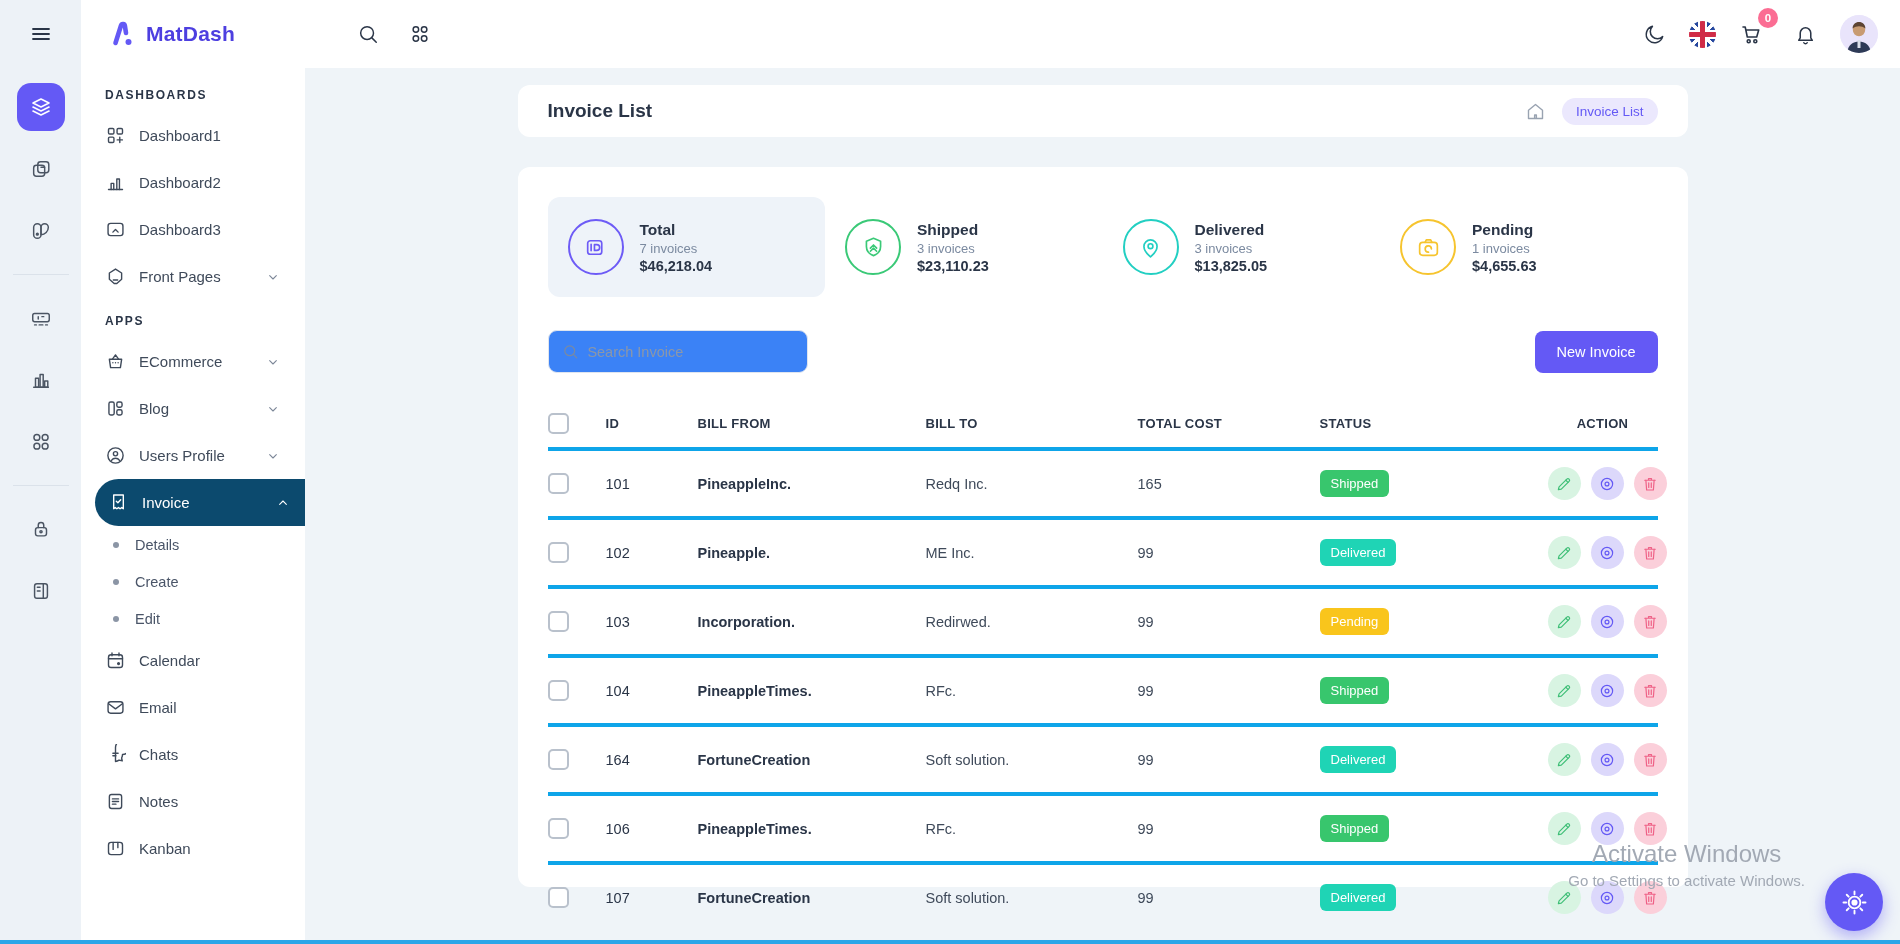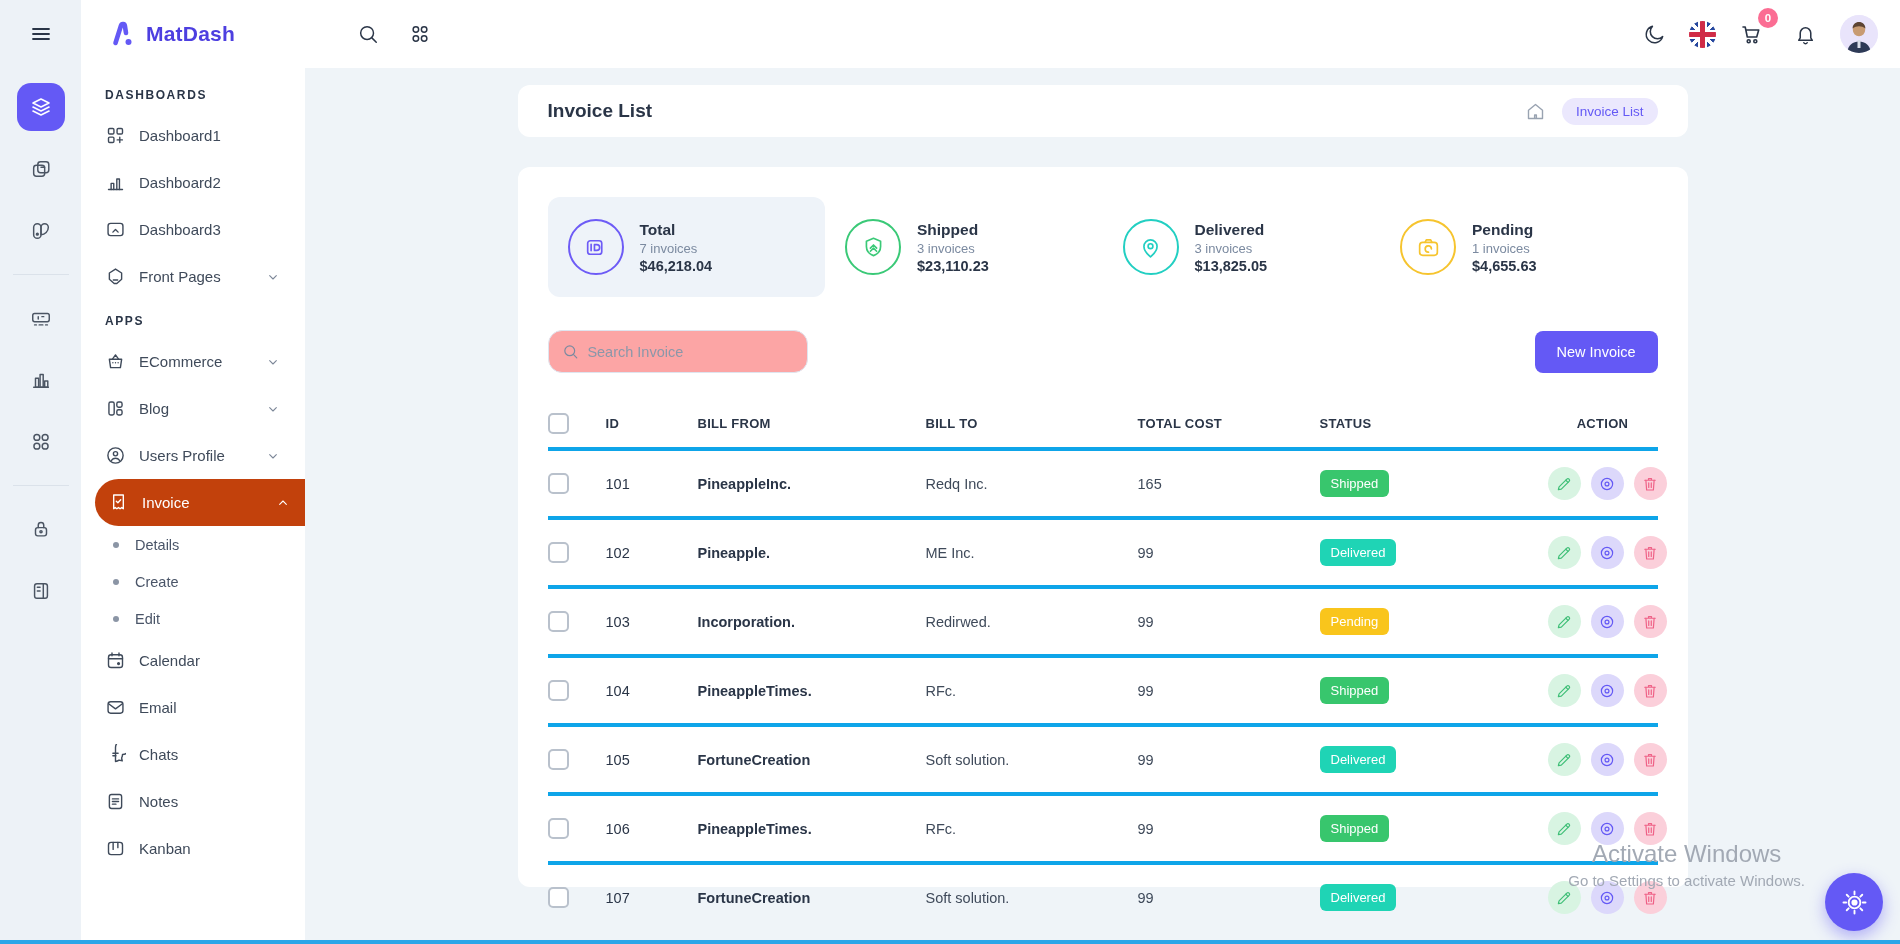--- a/index.html
+++ b/index.html
@@ -22,21 +22,21 @@
   .logo { height:68px; display:flex; align-items:center; padding-left:26px; gap:9px; }
   .logo-mark svg { display:block; }
   .logo-text { font-size:21px; font-weight:bold; color:#4d3fe0; letter-spacing:.2px; }
   .nav { padding:6px 0 0 0; }
   .nav-section-title { font-size:12px; font-weight:bold; letter-spacing:1.6px; color:#2a3547;
     padding:14px 0 10px 24px; }
   .nav-item { height:47px; display:flex; align-items:center; gap:13px; padding-left:24px;
     margin-right:10px; color:#3f4a5a; font-size:15px; cursor:pointer; position:relative; }
   .nav-item .nv-icon { width:21px; height:21px; color:#3f4a5a; flex:0 0 21px; }
   .nav-item .chev { position:absolute; right:14px; color:#7c8798; display:flex; }
-  .nav-item.active { background:#c2410c; color:#fff; border-radius:26px 0 0 26px; margin-left:14px;
+  .nav-item.active { background:#0c4a6e; color:#fff; border-radius:26px 0 0 26px; margin-left:14px;
     padding-left:13px; margin-right:0; }
   .nav-item.active .nv-icon, .nav-item.active .chev { color:#fff; }
   .nav-sub { height:37px; display:flex; align-items:center; gap:16px; padding-left:32px;
     font-size:14.5px; color:#4a5568; cursor:pointer; }
   .nav-sub .dot { width:6px; height:6px; border-radius:50%; background:#8b95a5; }
   .nav-sub.active { color:#6459f5; }
   .nav-sub.active .dot { background:#6459f5; }
 
   
   .topbar { position:absolute; left:305px; right:0; top:0; height:68px; background:#fff;
@@ -76,22 +76,22 @@
   .stats { display:grid; grid-template-columns:1fr 1fr 1fr 1fr; }
   .stat { display:flex; align-items:center; gap:16px; padding:22px 20px; border-radius:12px; }
   .stat.hl { background:#eef3f9; }
   .stat-circle { width:56px; height:56px; border-radius:50%; border:2px solid; display:flex;
     align-items:center; justify-content:center; flex:0 0 56px; }
   .stat-label { font-size:15.5px; font-weight:600; color:#2a3547; }
   .stat-count { font-size:13px; color:#7b8aa0; margin:2px 0; }
   .stat-amount { font-size:14.5px; font-weight:bold; color:#2a3547; }
 
   .toolbar { margin-top:33px; display:flex; align-items:center; justify-content:space-between; }
-  .search-box { width:260px; height:43px; border:1px solid #dfe5ef; border-radius:14px;
-    display:flex; align-items:center; gap:9px; padding:0 13px; color:#7b8aa0; background:#fca5a5; }
+  .search-box { width:260px; height:43px; border:1px solid #dfe5ef; border-radius:9px;
+    display:flex; align-items:center; gap:9px; padding:0 13px; color:#7b8aa0; background:#3b82f6; }
   .search-box input { border:none; outline:none; font-size:14.5px; color:#2a3547; width:100%;
     font-family:"Liberation Sans", sans-serif; background:transparent; }
   .search-box input::placeholder { color:#8b97a9; }
   .btn-primary { background:#6459f5; color:#fff; border:none; height:42px; padding:0 22px;
     border-radius:8px; font-size:14.5px; cursor:pointer; font-family:"Liberation Sans", sans-serif; }
 
   .tbl { margin-top:26px; }
   .trow { display:grid; grid-template-columns:58px 92px 228px 212px 182px 228px 1fr;
     align-items:center; }
   .trow.head { height:48px; font-size:13px; font-weight:bold; color:#2a3547; letter-spacing:.3px; }
@@ -646,21 +646,21 @@
                     <path d="M5 7h14M10 7V4.8h4V7"></path>
                     <path d="m6.5 7 1 13h9l1-13"></path>
                     <path d="M10.3 10.5v6M13.7 10.5v6"></path>
                   </svg>
                 </span>
               </button>
             </span>
           </div>
           <div class="trow data">
             <span class="cb"></span>
-            <span class="cell-id">105</span>
+            <span class="cell-id">164</span>
             <span class="cell-from">FortuneCreation</span>
             <span class="cell-to">Soft solution.</span>
             <span class="cell-cost">99</span>
             <span><span class="badge" style="background:#1fd4b5">Delivered</span></span>
             <span class="actions">
               <button class="act edit">
                 <span>
                   <svg width="18" height="18" viewBox="0 0 24 24" fill="none" stroke="currentColor" stroke-width="1.6" stroke-linecap="round" stroke-linejoin="round">
                     <path d="m4.5 19.5.9-3.6L15.8 5.5a2.1 2.1 0 0 1 3 3L8.4 18.9z"></path>
                     <path d="m14.5 7 2.8 2.8"></path>

